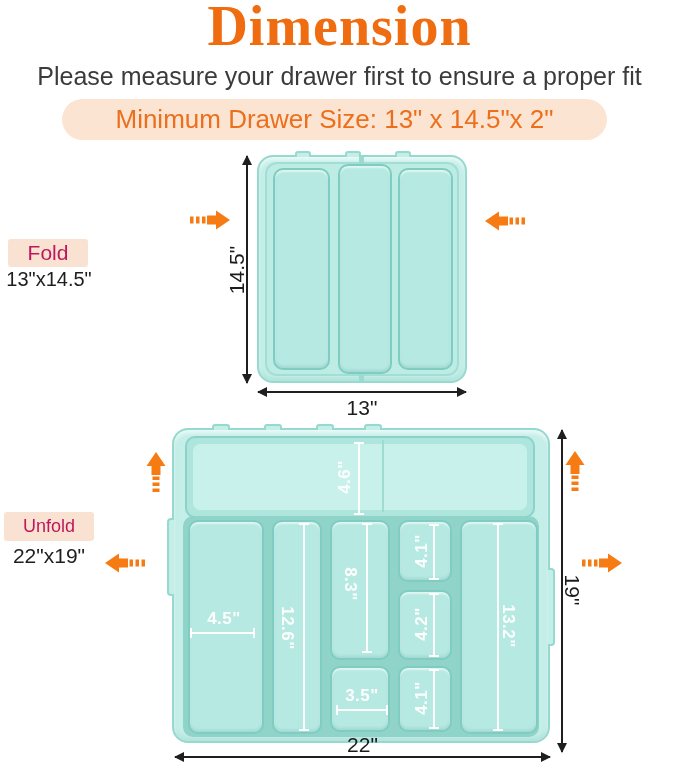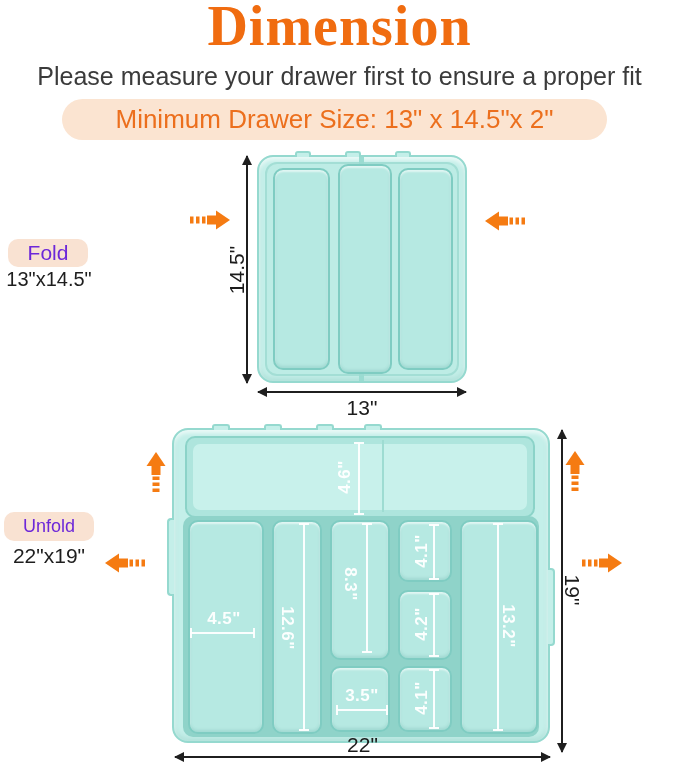--- a/index.html
+++ b/index.html
@@ -10,22 +10,22 @@
   
   .title{top:-6px;left:0;width:679px;text-align:center;
          font-family:"Liberation Serif", serif;font-weight:bold;font-size:56px;
          color:#f06c10;letter-spacing:1px;}
   .subtitle{top:62px;left:0;width:679px;text-align:center;font-size:25px;color:#3b3b3b;}
   .pill{top:99px;left:62px;width:545px;height:41px;background:#fbe4d1;border-radius:21px;
         display:flex;align-items:center;justify-content:center;
         font-size:26px;color:#ec6f1d;}
 
   
-  .badge{background:#f9e2d2;border-radius:10px;display:flex;align-items:center;justify-content:center;
-         color:#6d28d9;}
+  .badge{background:#f9e2d2;border-radius:3px;display:flex;align-items:center;justify-content:center;
+         color:#be185d;}
   .fold-badge{left:8px;top:239px;width:80px;height:28px;font-size:21px;}
   .unfold-badge{left:4px;top:512px;width:90px;height:29px;font-size:18px;}
   .size-label{color:#1e1e1e;text-align:center;}
   .fold-size{left:-3px;top:268px;width:104px;font-size:20px;}
   .unfold-size{left:-3px;top:544px;width:104px;font-size:21px;}
 
   
   .tray-shell{position:absolute;inset:0;background:#c4efe9;border:2px solid #95d9cf;border-radius:16px;
               box-sizing:border-box;box-shadow:inset 0 3px 4px rgba(255,255,255,.7), inset 0 -3px 5px rgba(30,120,110,.12);}
   .tab{position:absolute;top:-4px;width:16px;height:6px;background:#c4efe9;border:2px solid #95d9cf;

